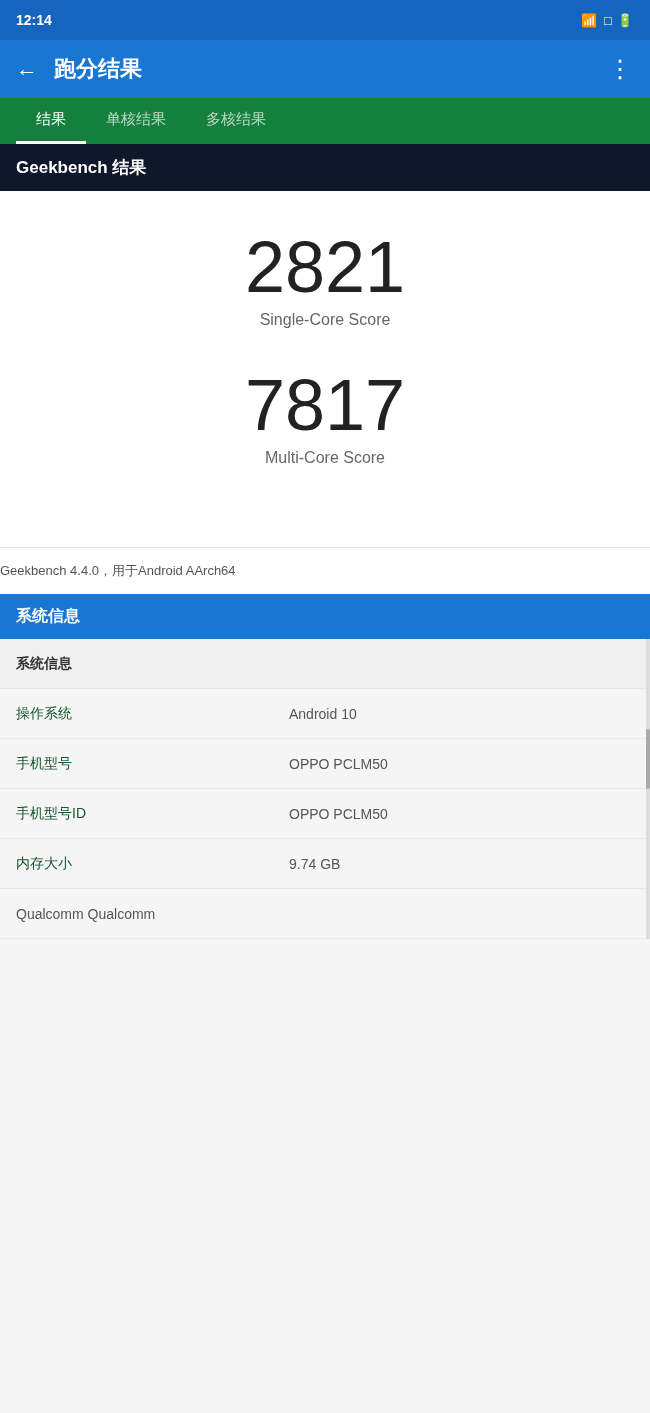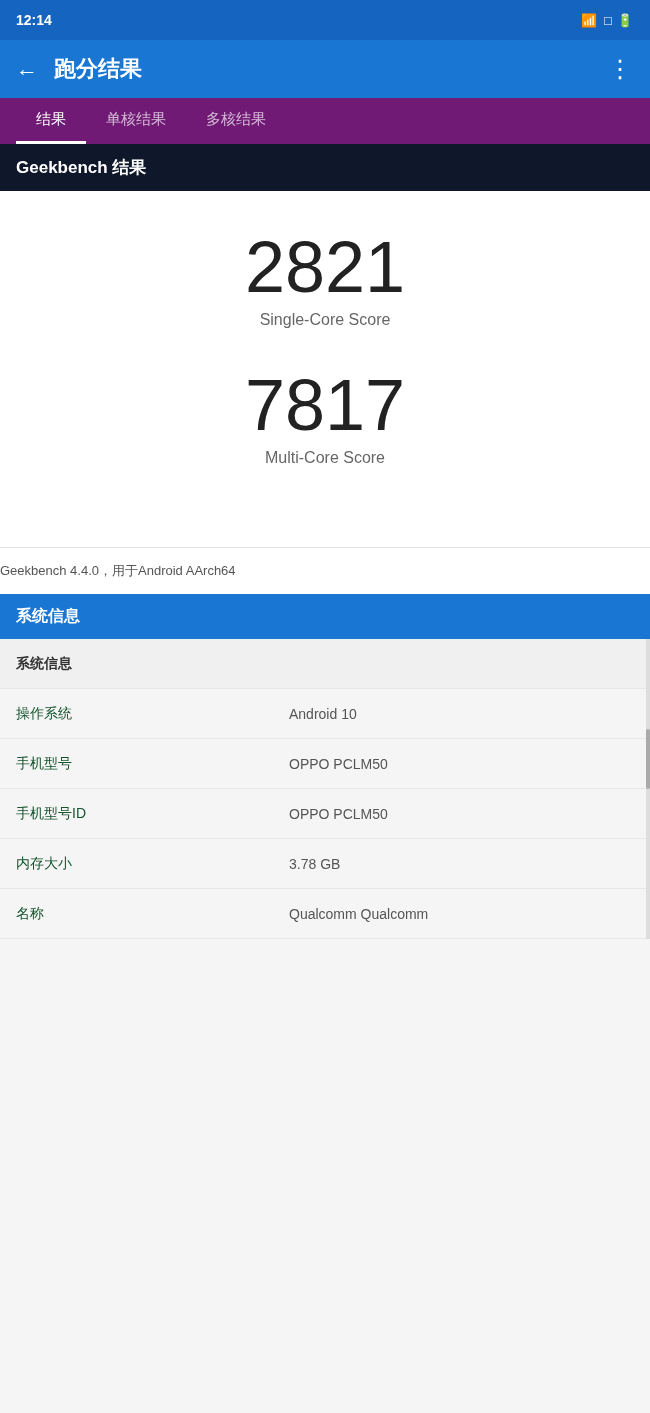--- a/index.html
+++ b/index.html
@@ -67,21 +67,21 @@
     }
 
     .top-bar-menu {
       font-size: 24px;
       cursor: pointer;
       letter-spacing: 2px;
     }
 
     
     .tab-bar {
-      background: #701a75;
+      background: #15803d;
       display: flex;
       padding: 0 16px;
       border-bottom: none;
     }
 
     .tab-item {
       color: rgba(255,255,255,0.7);
       padding: 12px 20px;
       font-size: 15px;
       cursor: pointer;
@@ -266,23 +266,22 @@
       <div class="info-row">
         <div class="info-key">手机型号</div>
         <div class="info-val">OPPO PCLM50</div>
       </div>
       <div class="info-row">
         <div class="info-key">手机型号ID</div>
         <div class="info-val">OPPO PCLM50</div>
       </div>
       <div class="info-row">
         <div class="info-key">内存大小</div>
-        <div class="info-val">3.78 GB</div>
-      </div>
-      <div class="info-row">
-        <div class="info-key">名称</div>
+        <div class="info-val">9.74 GB</div>
+      </div>
+      <div class="info-row">
         <div class="info-val">Qualcomm Qualcomm</div>
       </div>
     </div>
   <div class="scrollbar-track">
     <div class="scrollbar-thumb"></div>
   </div>
 </div>
 
 </body></html>

